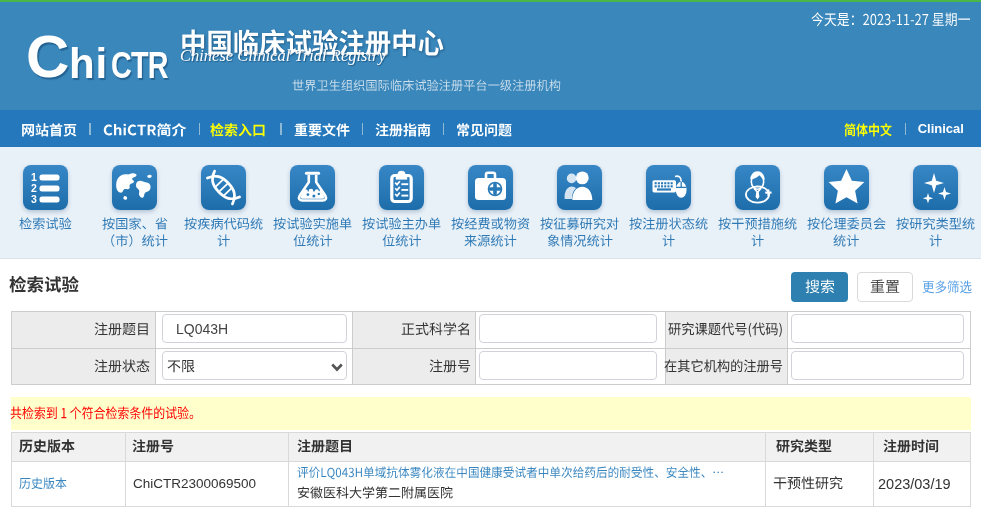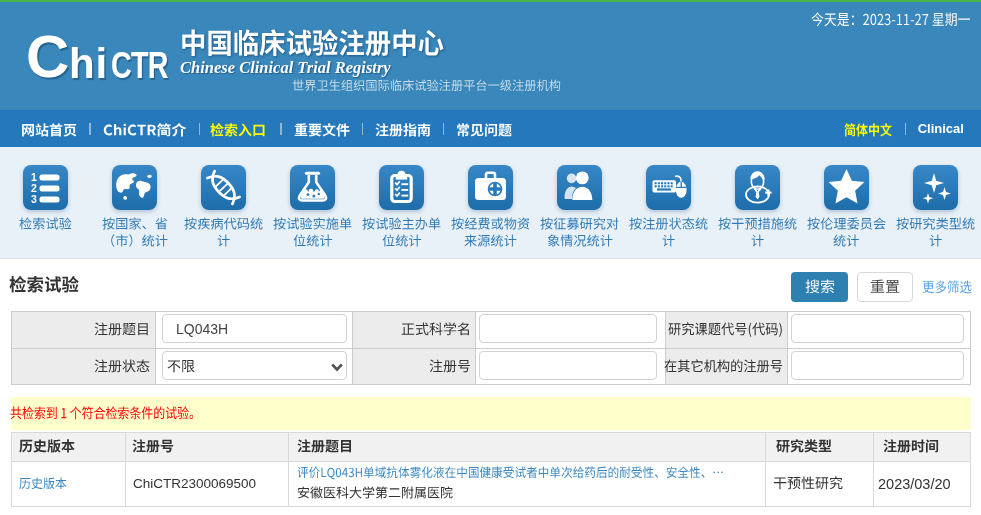--- a/index.html
+++ b/index.html
@@ -7,21 +7,21 @@
 <div style="position:absolute;left:811.0px;top:12.8px;width:159.5px;height:15.0px;">
     <svg width="159.5" height="15.0" viewBox="0 0 159.5 15.0" style="position:absolute;left:0;top:0;overflow:visible">
       <path fill="#fff" d="M5 4C5.9 4.7 7 5.8 7.5 6.5L8.2 5.7C7.7 5 6.5 4 5.7 3.3ZM2.1 6.8V7.9H9.3C8.4 9.3 7.1 11.2 5.9 12.7L6.9 13.2C8.3 11.3 10 8.8 11.1 7.1L10.3 6.7L10.2 6.8ZM6.4 -0.7C5.1 1.6 2.8 3.7 0.5 4.9C0.7 5.1 1 5.6 1.2 5.9C3.1 4.7 5.1 3 6.5 1.1C7.9 2.9 10 4.8 11.7 5.8C11.9 5.5 12.2 5 12.5 4.8C10.6 3.8 8.4 2 7.1 0.2L7.3 -0.2ZM13.8 5.2V6.3H18.5C18 8.4 16.8 10.7 13.4 12.2C13.7 12.4 14 12.9 14.1 13.2C17.4 11.6 18.8 9.4 19.4 7.2C20.4 10.1 22.1 12.2 24.7 13.2C24.9 12.8 25.2 12.4 25.4 12.2C22.8 11.3 21 9.2 20.1 6.3H25V5.2H19.7C19.8 4.6 19.8 4 19.8 3.5V1.7H24.4V0.6H14.2V1.7H18.8V3.5C18.8 4 18.8 4.6 18.7 5.2ZM28.9 2.9H35.6V4.1H28.9ZM28.9 0.9H35.6V2.1H28.9ZM27.9 0V5H36.6V0ZM28.8 7.5C28.5 9.7 27.6 11.4 26.3 12.4C26.5 12.6 26.9 13 27 13.2C27.9 12.5 28.5 11.6 29 10.4C30.1 12.4 31.7 12.9 34.3 12.9H37.9C37.9 12.6 38.1 12.1 38.2 11.8C37.6 11.8 34.9 11.8 34.4 11.8C33.8 11.8 33.3 11.8 32.9 11.8V9.7H37.1V8.7H32.9V7H38V6H26.6V7H31.9V11.6C30.8 11.2 29.9 10.5 29.4 9.2C29.6 8.7 29.7 8.2 29.8 7.7ZM41.9 4.7C42.5 4.7 42.9 4.3 42.9 3.6C42.9 2.9 42.5 2.5 41.9 2.5C41.4 2.5 41 2.9 41 3.6C41 4.3 41.4 4.7 41.9 4.7ZM41.9 12.1C42.5 12.1 42.9 11.6 42.9 10.9C42.9 10.2 42.5 9.8 41.9 9.8C41.4 9.8 41 10.2 41 10.9C41 11.6 41.4 12.1 41.9 12.1ZM52.2 12H58.1V10.8H55.5C55 10.8 54.5 10.9 54 10.9C56.2 8.5 57.7 6.2 57.7 4C57.7 2.1 56.6 0.8 54.9 0.8C53.7 0.8 52.9 1.4 52.1 2.4L52.8 3.2C53.4 2.5 54 1.9 54.8 1.9C56 1.9 56.5 2.8 56.5 4.1C56.5 6 55.2 8.2 52.2 11.2ZM62.4 12.2C64.2 12.2 65.3 10.3 65.3 6.5C65.3 2.7 64.2 0.8 62.4 0.8C60.6 0.8 59.4 2.7 59.4 6.5C59.4 10.3 60.6 12.2 62.4 12.2ZM62.4 11.1C61.3 11.1 60.6 9.7 60.6 6.5C60.6 3.3 61.3 1.9 62.4 1.9C63.4 1.9 64.2 3.3 64.2 6.5C64.2 9.7 63.4 11.1 62.4 11.1ZM66.5 12H72.5V10.8H69.9C69.4 10.8 68.8 10.9 68.3 10.9C70.5 8.5 72 6.2 72 4C72 2.1 70.9 0.8 69.3 0.8C68.1 0.8 67.2 1.4 66.5 2.4L67.2 3.2C67.7 2.5 68.3 1.9 69.1 1.9C70.3 1.9 70.9 2.8 70.9 4.1C70.9 6 69.5 8.2 66.5 11.2ZM76.5 12.2C78.2 12.2 79.6 11 79.6 9.1C79.6 7.5 78.7 6.6 77.6 6.3V6.2C78.6 5.8 79.2 4.9 79.2 3.6C79.2 1.8 78.1 0.8 76.5 0.8C75.4 0.8 74.5 1.4 73.8 2.1L74.5 3C75 2.4 75.7 1.9 76.4 1.9C77.4 1.9 78 2.6 78 3.7C78 4.8 77.4 5.8 75.4 5.8V6.8C77.6 6.8 78.4 7.7 78.4 9C78.4 10.3 77.6 11.1 76.4 11.1C75.4 11.1 74.7 10.5 74.1 9.8L73.5 10.7C74.1 11.5 75 12.2 76.5 12.2ZM80.9 8.3H84.2V7.3H80.9ZM85.9 12H91.1V10.9H89.2V1H88.3C87.8 1.3 87.2 1.6 86.3 1.8V2.7H88V10.9H85.9ZM93.1 12H98.2V10.9H96.3V1H95.4C94.9 1.3 94.3 1.6 93.5 1.8V2.7H95.2V10.9H93.1ZM99.7 8.3H103V7.3H99.7ZM104.1 12H110.1V10.8H107.5C107 10.8 106.4 10.9 105.9 10.9C108.1 8.5 109.6 6.2 109.6 4C109.6 2.1 108.6 0.8 106.9 0.8C105.7 0.8 104.8 1.4 104.1 2.4L104.8 3.2C105.3 2.5 106 1.9 106.7 1.9C107.9 1.9 108.5 2.8 108.5 4.1C108.5 6 107.1 8.2 104.1 11.2ZM113.3 12H114.5C114.7 7.7 115.1 5.1 117.3 1.8V1H111.4V2.2H116C114.1 5.2 113.4 7.8 113.3 12ZM123.9 3.1H130.6V4.4H123.9ZM123.9 0.9H130.6V2.2H123.9ZM123 0V5.3H131.6V0ZM123.8 5.4C123.3 6.7 122.4 8 121.4 8.8C121.7 9 122.1 9.3 122.2 9.5C122.7 9.1 123.2 8.5 123.6 7.8H126.7V9.3H123.1V10.2H126.7V11.8H121.6V12.8H132.9V11.8H127.7V10.2H131.5V9.3H127.7V7.8H132.1V6.9H127.7V5.7H126.7V6.9H124.2C124.4 6.5 124.6 6.1 124.7 5.7ZM136 9.9C135.6 10.9 134.9 11.9 134.2 12.5C134.4 12.7 134.8 13 135 13.2C135.7 12.4 136.4 11.3 136.9 10.2ZM137.8 10.3C138.3 11 138.9 12 139.2 12.6L140 12.1C139.7 11.5 139.1 10.5 138.6 9.9ZM144.7 1.2V3.6H142.1V1.2ZM141.2 0.2V5.6C141.2 7.8 141.1 10.6 140 12.6C140.2 12.7 140.6 13.1 140.8 13.3C141.5 11.8 141.9 9.9 142 8.1H144.7V11.7C144.7 12 144.6 12 144.5 12.1C144.3 12.1 143.6 12.1 142.9 12C143.1 12.3 143.2 12.8 143.2 13.1C144.2 13.1 144.8 13.1 145.2 12.9C145.5 12.8 145.7 12.4 145.7 11.8V0.2ZM144.7 4.6V7.1H142.1C142.1 6.6 142.1 6.1 142.1 5.6V4.6ZM138.7 -0.4V1.4H136.3V-0.4H135.5V1.4H134.4V2.4H135.5V8.5H134.2V9.5H140.5V8.5H139.6V2.4H140.5V1.4H139.6V-0.4ZM136.3 2.4H138.7V3.7H136.3ZM136.3 4.6H138.7V6.1H136.3ZM136.3 7H138.7V8.5H136.3ZM147.2 5.5V6.8H159V5.5Z"></path>
     </svg>
   </div>
 <div style="position:absolute;left:180.0px;top:30.5px;width:264.0px;height:28.0px;filter:drop-shadow(1.5px 1.5px 1px rgba(0,45,85,.5))">
     <svg width="264.0" height="28.0" viewBox="0 0 264.0 28.0" style="position:absolute;left:0;top:0;overflow:visible">
       <path fill="#fff" d="M11.5 -1.4V3.5H2.3V17.7H5.5V16.1H11.5V24.9H14.8V16.1H20.8V17.5H24.1V3.5H14.8V-1.4ZM5.5 12.8V6.8H11.5V12.8ZM20.8 12.8H14.8V6.8H20.8ZM32.7 16V18.8H46.4V16H44.6L45.9 15.2C45.5 14.5 44.7 13.5 44 12.7H45.4V9.9H40.9V7.2H46V4.3H32.9V7.2H38V9.9H33.7V12.7H38V16ZM41.8 13.6C42.4 14.3 43.1 15.3 43.6 16H40.9V12.7H43.4ZM28.4 -0.3V24.9H31.6V23.5H47.3V24.9H50.7V-0.3ZM31.6 20.4V2.8H47.3V20.4ZM54.5 1.7V21.7H57.4V1.7ZM68.2 7.1C69.7 8.4 71.8 10.3 72.8 11.4L74.9 9C73.8 7.9 71.9 6.3 70.2 5.1ZM66.5 -1.5C65.7 2.2 64.2 5.8 62.1 8.1V-1.1H59V24.6H62.1V8.5C62.9 9 64.1 9.8 64.6 10.3C65.8 8.9 66.9 7 67.8 4.9H78.1V1.7H69C69.2 0.8 69.4 -0 69.6 -0.9ZM69.4 20.4H67.1V15H69.4ZM72.3 20.4V15H74.4V20.4ZM64 11.8V24.9H67.1V23.5H74.4V24.8H77.6V11.8ZM93.3 5.7V9.2H86.1V12.3H92C90.2 15.6 87.4 18.7 84.4 20.4C85.2 21.1 86.2 22.3 86.7 23.1C89.2 21.4 91.5 18.8 93.3 15.8V24.9H96.4V15.8C98.3 18.6 100.6 21.1 102.9 22.8C103.4 21.9 104.4 20.6 105.2 20C102.3 18.3 99.4 15.4 97.5 12.3H104.1V9.2H96.4V5.7ZM91 -0.7C91.4 0.1 91.9 1 92.2 1.9H82V9C82 13 81.8 18.9 79.6 22.9C80.4 23.3 81.8 24.3 82.4 24.8C84.7 20.4 85.2 13.5 85.2 9V5.1H104.4V1.9H96.1C95.7 0.8 95 -0.6 94.3 -1.7ZM108.2 1C109.6 2.4 111.4 4.2 112.2 5.5L114.4 3.2C113.5 2 111.6 0.2 110.2 -1ZM115.7 10.4V13.5H117.8V19.5L116.1 20L116.2 19.9C115.9 19.3 115.5 18 115.4 17.1L113 18.6V7.3H106.9V10.5H110V19C110 20.2 109.2 21.1 108.6 21.5C109.1 22.2 109.9 23.6 110.1 24.4C110.5 23.9 111.3 23.3 115.3 20.6L116 23.3C118.3 22.6 121.1 21.7 123.8 20.9L123.3 18L120.7 18.7V13.5H122.7V10.4ZM123 -1.2 123.1 4H114.9V7.2H123.2C123.6 18.1 124.8 24.7 128.2 24.7C129.3 24.7 130.8 23.7 131.4 18.2C130.9 17.9 129.5 17 128.9 16.3C128.8 18.8 128.6 20.2 128.3 20.2C127.4 20.2 126.6 14.6 126.3 7.2H131.1V4H129.1L131.1 2.7C130.6 1.6 129.5 0.1 128.5 -1.1L126.4 0.3C127.2 1.4 128.2 2.9 128.7 4H126.2C126.2 2.3 126.2 0.6 126.2 -1.2ZM132.5 17.7 133.1 20.3C135 19.9 137.3 19.2 139.6 18.7L139.4 16.2C136.8 16.8 134.3 17.4 132.5 17.7ZM144.2 12.6C144.8 14.7 145.4 17.5 145.6 19.3L148.1 18.5C147.9 16.7 147.2 14 146.6 12ZM148.7 11.8C149.2 13.9 149.6 16.7 149.7 18.5L152.3 18.1C152.1 16.3 151.6 13.6 151.2 11.5ZM134.2 4.3C134.1 7.5 133.9 11.7 133.5 14.2H140.4C140.1 19.2 139.8 21.2 139.4 21.7C139.1 22 138.9 22.1 138.4 22.1C137.9 22.1 136.8 22 135.7 21.9C136.1 22.7 136.4 23.8 136.5 24.6C137.7 24.7 139 24.7 139.7 24.6C140.5 24.5 141.1 24.2 141.7 23.5C142.5 22.5 142.8 19.8 143.1 12.8C143.2 12.4 143.2 11.6 143.2 11.6H141.2C141.5 8.4 141.8 3.5 142 -0.4H133.2V2.5H139.2C139 5.7 138.8 9.1 138.5 11.6H136.5C136.6 9.4 136.8 6.7 136.9 4.5ZM149.7 3.2C150.8 4.5 152.1 5.9 153.4 7.2H146.4C147.6 6 148.7 4.6 149.7 3.2ZM149.2 -1.7C147.6 1.9 144.6 5.1 141.5 7.1C142.1 7.7 143 9.2 143.3 9.8C144.2 9.2 145.1 8.4 146 7.6V10H154.1V7.8C154.9 8.5 155.8 9.2 156.6 9.7C156.8 8.8 157.4 7.3 158 6.4C155.6 5.1 153 2.8 151.3 0.6L152 -0.7ZM143.5 20.8V23.7H157.3V20.8H154.1C155.2 18.4 156.4 15.1 157.3 12.3L154.5 11.6C153.8 14.4 152.6 18.3 151.5 20.8ZM160.8 1.4C162.4 2.3 164.7 3.6 165.7 4.5L167.6 1.8C166.4 0.9 164.1 -0.3 162.6 -1.1ZM159.3 9.2C161 10.1 163.2 11.4 164.3 12.3L166 9.5C164.9 8.6 162.6 7.4 161 6.7ZM160 22.4 162.7 24.7C164.3 22 166 18.8 167.4 15.8L165.1 13.6C163.5 16.8 161.4 20.3 160 22.4ZM172.8 -0.5C173.6 0.9 174.3 2.6 174.7 3.8H167.6V7H174V12H168.7V15.2H174V20.9H166.8V24.1H184V20.9H177.3V15.2H182.4V12H177.3V7H183.3V3.8H175.3L177.8 2.9C177.5 1.7 176.5 -0.2 175.7 -1.5ZM198.9 0.3V9.5H196.9V0.3H188.5V9.5H185.7V12.8H188.4C188.2 16.2 187.6 20 185.6 22.8C186.2 23.2 187.4 24.5 187.9 25.2C190.3 21.9 191.1 17 191.4 12.8H193.8V21.3C193.8 21.7 193.7 21.8 193.4 21.8C193 21.8 191.9 21.8 190.8 21.8C191.3 22.6 191.7 23.9 191.8 24.8C193.6 24.8 194.9 24.7 195.7 24.2C196.2 23.9 196.5 23.5 196.7 23C197.4 23.5 198.3 24.5 198.7 25.1C200.9 21.8 201.6 16.9 201.9 12.8H204.7V21.2C204.7 21.6 204.5 21.7 204.2 21.7C203.8 21.7 202.7 21.7 201.6 21.7C202.1 22.5 202.5 24 202.6 24.8C204.4 24.8 205.7 24.8 206.6 24.2C207.5 23.7 207.8 22.8 207.8 21.2V12.8H210.3V9.5H207.8V0.3ZM191.5 3.4H193.8V9.5H191.5ZM196.9 12.8H198.8C198.7 15.8 198.2 19.2 196.9 21.8V21.3ZM201.9 9.5V3.4H204.7V9.5ZM222.7 -1.4V3.5H213.5V17.7H216.7V16.1H222.7V24.9H226V16.1H232V17.5H235.3V3.5H226V-1.4ZM216.7 12.8V6.8H222.7V12.8ZM232 12.8H226V6.8H232ZM245.4 6.6V19.7C245.4 23.2 246.3 24.4 249.8 24.4C250.5 24.4 253.5 24.4 254.2 24.4C257.5 24.4 258.3 22.7 258.7 17.4C257.8 17.1 256.4 16.5 255.7 15.9C255.5 20.3 255.3 21.2 253.9 21.2C253.3 21.2 250.8 21.2 250.2 21.2C248.9 21.2 248.7 21 248.7 19.7V6.6ZM240.6 8.3C240.3 12 239.5 16.2 238.6 19.2L241.8 20.6C242.7 17.4 243.3 12.5 243.7 8.9ZM257.1 8.7C258.5 12 259.8 16.4 260.2 19.3L263.4 17.9C262.9 15 261.5 10.7 260 7.4ZM246.3 1.3C248.7 3.1 252 5.8 253.5 7.5L255.8 4.9C254.2 3.1 250.9 0.6 248.4 -1Z"></path>
     </svg>
   </div>
-<div style="position:absolute;left:180px;top:58px;width:230px;height:22px;font-family:'Liberation Serif',serif;font-style:italic;font-weight:bold;font-size:16.5px;color:#fff;white-space:nowrap;text-shadow:1px 1px 1px rgba(0,45,85,.5)">Chinese Clinical Trial Registry</div>
+<div style="position:absolute;left:180px;top:46px;width:230px;height:22px;font-family:'Liberation Serif',serif;font-style:italic;font-weight:normal;font-size:16.5px;color:#fff;white-space:nowrap;text-shadow:1px 1px 1px rgba(0,45,85,.5)">Chinese Clinical Trial Registry</div>
 <div style="position:absolute;left:292.0px;top:79.9px;width:269.0px;height:12.5px;">
     <svg width="269.0" height="12.5" viewBox="0 0 269.0 12.5" style="position:absolute;left:0;top:0;overflow:visible">
       <path fill="#c9ddeb" d="M5.6 -0.4V2.6H3.4V-0.2H2.4V2.6H0.6V3.5H2.4V10.2H11.3V9.3H3.4V3.5H5.6V7.5H9.8V3.5H11.6V2.6H9.8V-0.3H8.8V2.6H6.5V-0.4ZM8.8 3.5V6.6H6.5V3.5ZM16 6.6V7.3C16 8.3 15.8 9.5 13.7 10.3C13.9 10.5 14.2 10.8 14.3 11.1C16.7 10.1 17 8.6 17 7.4V6.6ZM15.1 2.8H17.9V4.1H15.1ZM18.8 2.8H21.6V4.1H18.8ZM15.1 0.7H17.9V2H15.1ZM18.8 0.7H21.6V2H18.8ZM19.9 6.6V11H20.9V6.6C21.6 7.2 22.5 7.6 23.4 7.9C23.5 7.7 23.8 7.3 24 7.1C22.5 6.7 21.1 5.9 20.1 4.9H22.6V-0.1H14.1V4.9H16.6C15.7 5.9 14.2 6.8 12.8 7.2C13 7.4 13.3 7.7 13.4 7.9C15 7.4 16.7 6.2 17.7 4.9H19.1C19.5 5.5 20.1 6.1 20.8 6.6ZM25.9 0.4V1.3H29.6V9.6H25.1V10.5H36.1V9.6H30.5V1.3H34.2V5.7C34.2 5.9 34.1 6 33.9 6C33.6 6 32.7 6 31.8 6C31.9 6.2 32.1 6.6 32.2 6.9C33.3 6.9 34.1 6.9 34.5 6.7C35 6.5 35.1 6.3 35.1 5.7V0.4ZM39.6 -0.3C39.1 1.5 38.3 3.2 37.3 4.3C37.6 4.5 38 4.7 38.2 4.9C38.6 4.3 39.1 3.6 39.4 2.8H42.3V5.6H38.7V6.5H42.3V9.7H37.4V10.6H48.3V9.7H43.3V6.5H47.3V5.6H43.3V2.8H47.7V1.9H43.3V-0.5H42.3V1.9H39.8C40.1 1.3 40.3 0.6 40.5 -0.1ZM49.5 9.3 49.7 10.2C50.8 9.9 52.4 9.5 53.8 9.1L53.7 8.3C52.2 8.7 50.5 9.1 49.5 9.3ZM54.8 0.1V9.9H53.6V10.7H60.6V9.9H59.6V0.1ZM55.7 9.9V7.4H58.7V9.9ZM55.7 4.2H58.7V6.6H55.7ZM55.7 3.3V1H58.7V3.3ZM49.7 4.7C49.9 4.6 50.2 4.5 51.9 4.3C51.3 5.1 50.7 5.8 50.5 6.1C50.1 6.5 49.8 6.8 49.5 6.9C49.6 7.1 49.8 7.5 49.8 7.7C50.1 7.6 50.5 7.4 53.8 6.8C53.8 6.6 53.8 6.2 53.8 6L51.1 6.5C52.1 5.4 53.1 4 54 2.6L53.2 2.1C53 2.6 52.7 3.1 52.4 3.5L50.7 3.7C51.4 2.6 52.2 1.2 52.8 -0.1L52 -0.5C51.4 1 50.4 2.6 50.2 3.1C49.9 3.5 49.6 3.8 49.4 3.8C49.5 4.1 49.7 4.5 49.7 4.7ZM61.6 9.3 61.8 10.3C63 9.9 64.5 9.6 66.1 9.2L66 8.3C64.4 8.7 62.7 9.1 61.6 9.3ZM67.4 1.3H71.1V5H67.4ZM66.5 0.4V5.9H72V0.4ZM70.2 7.4C70.8 8.5 71.5 10 71.8 10.9L72.7 10.5C72.4 9.6 71.7 8.2 71 7.1ZM67.4 7.2C67 8.4 66.4 9.7 65.6 10.4C65.8 10.6 66.2 10.8 66.4 11C67.2 10.1 67.9 8.8 68.3 7.4ZM61.9 4.8C62.1 4.7 62.3 4.6 63.9 4.4C63.4 5.2 62.9 5.9 62.6 6.1C62.2 6.6 61.9 6.9 61.7 6.9C61.8 7.2 61.9 7.6 62 7.8C62.2 7.6 62.7 7.5 66 6.8C66 6.6 66 6.3 66 6L63.3 6.5C64.3 5.4 65.2 4 66 2.7L65.3 2.2C65 2.7 64.8 3.1 64.5 3.6L62.8 3.8C63.6 2.7 64.3 1.3 64.9 -0.1L64 -0.5C63.5 1 62.6 2.7 62.3 3.1C62 3.5 61.8 3.8 61.6 3.9C61.7 4.1 61.8 4.6 61.9 4.8ZM80.6 6C81.1 6.4 81.6 7 81.8 7.4L82.4 7C82.2 6.7 81.7 6.1 81.2 5.7ZM76.2 7.5V8.3H82.9V7.5H79.8V5.4H82.3V4.6H79.8V2.8H82.6V2H76.3V2.8H79V4.6H76.7V5.4H79V7.5ZM74.4 0.1V11H75.3V10.4H83.6V11H84.5V0.1ZM75.3 9.5V0.9H83.6V9.5ZM91.2 0.4V1.3H96.6V0.4ZM95.1 5.9C95.7 7.2 96.2 8.8 96.4 9.8L97.3 9.5C97 8.5 96.4 6.9 95.9 5.7ZM91.6 5.7C91.2 7 90.7 8.4 90 9.3C90.2 9.4 90.6 9.7 90.7 9.8C91.4 8.8 92 7.4 92.4 5.9ZM86.6 0V11H87.5V0.9H89.3C89 1.7 88.7 2.8 88.3 3.7C89.2 4.7 89.4 5.6 89.4 6.3C89.4 6.6 89.4 7 89.2 7.1C89.1 7.2 88.9 7.2 88.8 7.2C88.6 7.3 88.3 7.2 88 7.2C88.2 7.5 88.3 7.8 88.3 8.1C88.6 8.1 88.9 8.1 89.1 8C89.4 8 89.6 7.9 89.8 7.8C90.2 7.5 90.3 7 90.3 6.3C90.3 5.6 90.1 4.6 89.2 3.6C89.6 2.6 90.1 1.4 90.4 0.4L89.8 0L89.7 0ZM90.7 3.4V4.3H93.3V9.8C93.3 10 93.3 10 93.1 10C92.9 10 92.4 10 91.7 10C91.9 10.3 92 10.7 92 11C92.9 11 93.4 10.9 93.8 10.8C94.2 10.6 94.2 10.3 94.2 9.8V4.3H97.2V3.4ZM98.9 1V9.3H99.7V1ZM100.9 -0.4V10.9H101.8V-0.4ZM104.9 2.9C105.7 3.5 106.6 4.3 107 4.8L107.6 4.1C107.2 3.7 106.3 2.9 105.5 2.3ZM104.2 -0.6C103.8 1.2 103.1 2.8 102.1 3.9C102.3 4 102.7 4.2 102.9 4.4C103.4 3.7 103.9 2.8 104.4 1.9H109.5V0.9H104.7C104.9 0.5 105 0.1 105.2 -0.4ZM105.7 9.4H103.9V6.2H105.7ZM106.5 9.4V6.2H108.2V9.4ZM103 5.3V11H103.9V10.3H108.2V10.9H109.1V5.3ZM116.7 2.4V4.3H113V5.2H116.2C115.4 6.9 113.9 8.5 112.4 9.3C112.6 9.5 112.9 9.8 113.1 10.1C114.4 9.2 115.8 7.8 116.7 6.1V11H117.6V6.1C118.6 7.7 119.9 9.1 121.2 10C121.4 9.7 121.7 9.4 121.9 9.2C120.5 8.4 118.9 6.8 118 5.2H121.6V4.3H117.6V2.4ZM115.8 -0.3C116 0.1 116.3 0.7 116.5 1.1H111.5V4.3C111.5 6.1 111.4 8.7 110.4 10.4C110.7 10.5 111.1 10.8 111.2 11C112.2 9.1 112.4 6.3 112.4 4.3V2H121.7V1.1H117.5C117.4 0.7 117 -0.1 116.7 -0.6ZM123.7 0.3C124.4 0.9 125.1 1.7 125.5 2.2L126.1 1.5C125.8 1 125 0.3 124.4 -0.3ZM131.8 0C132.3 0.6 132.8 1.4 133.1 1.9L133.8 1.4C133.5 0.9 132.9 0.2 132.4 -0.4ZM122.9 3.4V4.3H124.6V8.8C124.6 9.4 124.2 9.7 124 9.9C124.2 10.1 124.4 10.4 124.5 10.7C124.6 10.4 125 10.2 127.1 8.8C127 8.6 126.9 8.2 126.8 8L125.5 8.9V3.4ZM130.5 -0.4 130.6 2.1H126.5V3H130.6C130.8 7.7 131.4 10.9 132.9 11C133.4 11 133.9 10.4 134.1 8.3C133.9 8.2 133.5 8 133.4 7.8C133.3 9 133.1 9.7 132.9 9.7C132.2 9.7 131.7 6.9 131.5 3H134V2.1H131.5C131.4 1.3 131.4 0.4 131.4 -0.4ZM126.7 9.2 126.9 10.1C128 9.8 129.3 9.4 130.6 9L130.5 8.2L129 8.6V5.7H130.2V4.8H126.9V5.7H128.2V8.8ZM134.9 8.2 135.1 8.9C136 8.7 137.1 8.4 138.2 8L138.1 7.3C136.9 7.6 135.7 8 134.9 8.2ZM141 3.4V4.2H144.7V3.4ZM140.2 5.5C140.6 6.4 140.9 7.7 141 8.5L141.8 8.3C141.6 7.5 141.3 6.2 140.9 5.3ZM142.4 5.2C142.6 6.1 142.8 7.3 142.9 8.2L143.6 8C143.5 7.2 143.3 6 143.1 5ZM135.8 1.8C135.7 3.1 135.6 5 135.4 6.1H138.7C138.5 8.7 138.4 9.7 138.1 10C138 10.1 137.9 10.1 137.7 10.1C137.4 10.1 136.9 10.1 136.3 10.1C136.4 10.3 136.5 10.6 136.5 10.8C137.1 10.9 137.7 10.9 138 10.9C138.4 10.8 138.6 10.8 138.8 10.5C139.2 10.1 139.3 8.9 139.5 5.7C139.5 5.6 139.6 5.3 139.6 5.3L138.7 5.3H138.6C138.7 4 138.9 1.8 139 0.1H135.3V0.9H138.2C138.1 2.4 137.9 4.1 137.8 5.3H136.3C136.4 4.3 136.5 2.9 136.6 1.8ZM142.7 -0.6C141.9 1.2 140.6 2.7 139.1 3.6C139.3 3.8 139.5 4.2 139.6 4.4C140.8 3.6 141.9 2.4 142.7 1C143.6 2.2 144.8 3.5 145.9 4.4C146 4.1 146.3 3.7 146.4 3.5C145.3 2.8 144 1.4 143.2 0.2L143.5 -0.3ZM139.8 9.6V10.4H146.1V9.6H144.2C144.8 8.4 145.5 6.8 146 5.4L145.1 5.2C144.7 6.5 144 8.4 143.4 9.6ZM147.9 0.3C148.7 0.7 149.7 1.3 150.2 1.7L150.7 0.9C150.2 0.6 149.2 0 148.4 -0.4ZM147.2 3.8C148 4.2 149 4.8 149.5 5.1L150 4.4C149.5 4 148.5 3.4 147.7 3.1ZM147.6 10.2 148.4 10.9C149.1 9.7 149.9 8.1 150.6 6.8L149.9 6.2C149.2 7.6 148.3 9.3 147.6 10.2ZM153.4 -0.2C153.8 0.4 154.3 1.3 154.4 1.8L155.3 1.5C155.2 0.9 154.7 0.1 154.3 -0.6ZM150.8 1.9V2.8H154V5.6H151.3V6.5H154V9.7H150.4V10.6H158.5V9.7H155V6.5H157.8V5.6H155V2.8H158.2V1.9ZM165.6 0.3V4.2V4.5H164.3V0.3H160.8V4.2V4.5H159.5V5.4H160.8C160.7 7 160.5 9 159.4 10.4C159.6 10.5 160 10.9 160.1 11.1C161.2 9.5 161.6 7.2 161.7 5.4H163.4V9.8C163.4 10 163.4 10.1 163.2 10.1C163 10.1 162.5 10.1 161.9 10.1C162 10.3 162.1 10.7 162.2 10.9C163 10.9 163.6 10.9 163.9 10.7C164.2 10.6 164.3 10.3 164.3 9.8V5.4H165.6C165.5 7 165.3 8.9 164.4 10.4C164.6 10.5 164.9 10.8 165.1 11C166.1 9.5 166.4 7.2 166.5 5.4H168.5V9.8C168.5 10 168.4 10.1 168.2 10.1C168 10.1 167.4 10.1 166.8 10.1C166.9 10.3 167.1 10.8 167.1 11C168 11 168.6 11 168.9 10.8C169.2 10.7 169.4 10.4 169.4 9.9V5.4H170.7V4.5H169.4V0.3ZM161.7 1.2H163.4V4.5H161.7V4.2ZM166.5 4.5V4.2V1.2H168.5V4.5ZM173.3 2.1C173.8 3 174.3 4.3 174.4 5L175.3 4.7C175.1 4 174.6 2.8 174.1 1.9ZM180.4 1.8C180.1 2.7 179.5 4 179.1 4.8L179.9 5C180.4 4.3 180.9 3.1 181.4 2.1ZM171.8 5.6V6.6H176.8V11H177.7V6.6H182.8V5.6H177.7V1.3H182.1V0.3H172.5V1.3H176.8V5.6ZM185.6 5.7V11H186.5V10.3H192.5V11H193.4V5.7ZM186.5 9.4V6.6H192.5V9.4ZM184.9 4.7C185.4 4.5 186.1 4.5 193.2 4.1C193.5 4.5 193.8 4.8 193.9 5.1L194.7 4.6C194.1 3.5 192.7 2 191.5 0.9L190.7 1.4C191.3 1.9 192 2.6 192.5 3.2L186.2 3.5C187.3 2.5 188.4 1.2 189.4 -0.1L188.5 -0.6C187.5 1 186.1 2.6 185.6 3C185.2 3.4 184.9 3.7 184.6 3.8C184.8 4 184.9 4.5 184.9 4.7ZM196.2 4.6V5.6H207.4V4.6ZM208.4 9.3 208.6 10.2C209.8 9.8 211.3 9.2 212.7 8.6L212.5 7.8C211 8.3 209.4 8.9 208.4 9.3ZM212.8 0.3V1.2H214.1C214 5.2 213.5 8.4 211.9 10.4C212.1 10.6 212.5 10.9 212.7 11C213.7 9.6 214.3 7.8 214.6 5.6C215.1 6.6 215.6 7.5 216.2 8.4C215.4 9.2 214.6 9.8 213.6 10.3C213.8 10.4 214.1 10.8 214.3 11C215.2 10.6 216 9.9 216.7 9.1C217.4 9.9 218.2 10.5 219.1 11C219.2 10.7 219.5 10.4 219.7 10.2C218.8 9.8 218 9.2 217.3 8.4C218.2 7.2 218.8 5.7 219.2 3.9L218.6 3.7L218.4 3.7H217.2C217.5 2.7 217.9 1.4 218.1 0.3ZM215 1.2H217C216.7 2.4 216.3 3.7 216 4.5H218.1C217.8 5.8 217.3 6.8 216.7 7.7C215.9 6.5 215.3 5.2 214.9 3.8C214.9 2.9 215 2.1 215 1.2ZM208.5 4.7C208.7 4.6 209 4.5 210.6 4.3C210 5.2 209.5 5.8 209.3 6.1C208.9 6.6 208.6 6.9 208.3 6.9C208.4 7.2 208.6 7.6 208.6 7.8C208.9 7.6 209.3 7.4 212.6 6.4C212.5 6.2 212.5 5.9 212.5 5.6L210.1 6.3C211 5.2 211.9 3.9 212.7 2.6L211.9 2.1C211.7 2.6 211.4 3 211.1 3.5L209.5 3.7C210.2 2.6 211 1.2 211.5 -0.1L210.7 -0.5C210.2 1 209.2 2.6 209 3.1C208.7 3.5 208.5 3.8 208.2 3.8C208.4 4.1 208.5 4.5 208.5 4.7ZM221.2 0.3C222 0.7 223 1.3 223.6 1.7L224.1 0.9C223.6 0.6 222.5 0 221.8 -0.4ZM220.6 3.8C221.4 4.2 222.4 4.8 222.9 5.1L223.4 4.4C222.9 4 221.9 3.4 221.1 3.1ZM221 10.2 221.7 10.9C222.5 9.7 223.3 8.1 224 6.8L223.3 6.2C222.6 7.6 221.6 9.3 221 10.2ZM226.8 -0.2C227.2 0.4 227.6 1.3 227.8 1.8L228.7 1.5C228.5 0.9 228.1 0.1 227.6 -0.6ZM224.2 1.9V2.8H227.4V5.6H224.6V6.5H227.4V9.7H223.8V10.6H231.9V9.7H228.3V6.5H231.1V5.6H228.3V2.8H231.6V1.9ZM239 0.3V4.2V4.5H237.7V0.3H234.2V4.2V4.5H232.8V5.4H234.2C234.1 7 233.8 9 232.8 10.4C233 10.5 233.3 10.9 233.5 11.1C234.6 9.5 235 7.2 235.1 5.4H236.8V9.8C236.8 10 236.7 10.1 236.6 10.1C236.4 10.1 235.8 10.1 235.2 10.1C235.3 10.3 235.5 10.7 235.5 10.9C236.4 10.9 236.9 10.9 237.2 10.7C237.6 10.6 237.7 10.3 237.7 9.8V5.4H238.9C238.9 7 238.6 8.9 237.7 10.4C237.9 10.5 238.3 10.8 238.4 11C239.4 9.5 239.8 7.2 239.8 5.4H241.8V9.8C241.8 10 241.8 10.1 241.6 10.1C241.4 10.1 240.8 10.1 240.2 10.1C240.3 10.3 240.4 10.8 240.5 11C241.4 11 241.9 11 242.3 10.8C242.6 10.7 242.7 10.4 242.7 9.9V5.4H244V4.5H242.7V0.3ZM235.1 1.2H236.8V4.5H235.1V4.2ZM239.9 4.5V4.2V1.2H241.8V4.5ZM250.6 0.2V4.2C250.6 6.2 250.5 8.7 248.8 10.4C249 10.5 249.4 10.8 249.5 11C251.3 9.2 251.5 6.3 251.5 4.2V1.1H253.8V9.2C253.8 10.2 253.9 10.4 254.1 10.6C254.3 10.8 254.6 10.9 254.8 10.9C255 10.9 255.2 10.9 255.4 10.9C255.7 10.9 255.9 10.8 256.1 10.7C256.3 10.6 256.4 10.4 256.4 10C256.5 9.7 256.5 8.8 256.5 8.1C256.3 8 256 7.8 255.8 7.7C255.8 8.5 255.8 9.2 255.8 9.4C255.7 9.7 255.7 9.8 255.6 9.9C255.6 10 255.5 10 255.4 10C255.3 10 255.1 10 255 10C254.9 10 254.9 10 254.8 9.9C254.8 9.9 254.7 9.6 254.7 9.2V0.2ZM247.2 -0.5V2.2H245.2V3.1H247.1C246.6 4.8 245.8 6.8 244.9 7.8C245 8 245.3 8.4 245.4 8.7C246 7.8 246.7 6.4 247.2 4.9V11H248.1V5.2C248.6 5.9 249.2 6.7 249.4 7.1L250 6.3C249.7 6 248.5 4.6 248.1 4.2V3.1H249.9V2.2H248.1V-0.5ZM263.1 -0.5C262.7 1.2 262 2.8 261.1 3.9C261.4 4 261.7 4.3 261.9 4.5C262.3 3.9 262.7 3.2 263.1 2.4H267.3C267.2 7.5 267 9.5 266.6 9.9C266.5 10.1 266.4 10.1 266.1 10.1C265.9 10.1 265.3 10.1 264.6 10C264.8 10.3 264.9 10.7 264.9 11C265.5 11 266.1 11 266.5 11C266.9 10.9 267.2 10.8 267.4 10.5C267.9 9.8 268 7.9 268.2 2C268.2 1.9 268.2 1.5 268.2 1.5H263.4C263.6 1 263.8 0.3 264 -0.3ZM264.5 5.3C264.7 5.8 264.9 6.3 265.1 6.8L262.9 7.2C263.5 6.1 264 4.8 264.4 3.5L263.5 3.3C263.2 4.7 262.5 6.3 262.3 6.7C262.1 7.1 261.9 7.4 261.7 7.4C261.8 7.7 262 8.1 262 8.3C262.3 8.1 262.6 8 265.4 7.5C265.5 7.8 265.6 8.1 265.6 8.4L266.4 8.1C266.2 7.3 265.6 6 265.2 5ZM259.2 -0.5V1.9H257.4V2.8H259.1C258.7 4.5 258 6.5 257.2 7.5C257.3 7.8 257.6 8.2 257.7 8.4C258.2 7.6 258.8 6.2 259.2 4.8V11H260.1V4.5C260.4 5.2 260.8 5.9 261 6.3L261.6 5.6C261.4 5.3 260.4 3.8 260.1 3.4V2.8H261.5V1.9H260.1V-0.5Z"></path>
     </svg>
   </div>
 <div style="position:absolute;left:26px;top:0;height:80px;color:#fff;font-weight:bold;white-space:nowrap;text-shadow:1.5px 1.5px 1px rgba(0,45,85,.4)">
     <span style="position:absolute;left:0px;top:27.2px;font-size:60px;line-height:60px">C</span>
     <span style="position:absolute;left:43px;top:42.5px;font-size:42px;line-height:42px">h</span>
     <span style="position:absolute;left:69.5px;top:42.5px;font-size:42px;line-height:42px">i</span>
     <span style="position:absolute;left:85px;top:47.5px;font-size:36px;line-height:36px;letter-spacing:-1px;display:inline-block;transform:scaleX(.80);transform-origin:0 0">CTR</span>
@@ -424,12 +424,12 @@
 <div style="position:absolute;left:297.0px;top:486.7px;width:156.0px;height:13.0px;">
     <svg width="156.0" height="13.0" viewBox="0 0 156.0 13.0" style="position:absolute;left:0;top:0;overflow:visible">
       <path fill="#333" d="M5.4 -0.3C5.6 0.1 5.8 0.6 6 1H1.2V3.6H2.2V1.9H10.8V3.6H11.8V1H7.1C6.9 0.5 6.6 -0.1 6.4 -0.5ZM8.5 5.5C8.1 6.5 7.6 7.4 6.8 8.1C5.9 7.7 4.9 7.4 4 7.1C4.4 6.6 4.7 6.1 5.1 5.5ZM3.9 5.5C3.4 6.2 2.9 6.9 2.5 7.5C3.6 7.9 4.8 8.3 5.9 8.8C4.7 9.6 3 10.2 1.1 10.5C1.3 10.7 1.6 11.2 1.7 11.4C3.8 10.9 5.6 10.3 7 9.2C8.6 9.9 10.1 10.7 11.1 11.3L11.9 10.5C10.9 9.9 9.4 9.2 7.8 8.5C8.6 7.7 9.2 6.7 9.6 5.5H12.2V4.6H5.6C5.9 3.9 6.3 3.3 6.5 2.7L5.5 2.4C5.2 3.1 4.8 3.8 4.4 4.6H0.9V5.5ZM19.9 9.1C20.2 9.5 20.6 10.2 20.8 10.6L21.4 10.2C21.3 9.8 20.9 9.2 20.5 8.8ZM17.3 8.9C17 9.4 16.6 10 16.2 10.3L16.8 10.8C17.3 10.4 17.7 9.6 18 9.1ZM15.5 -0.5C15 0.3 14.2 1.4 13.4 2.1C13.6 2.2 13.8 2.6 13.9 2.8C14.8 2 15.7 0.8 16.4 -0.2ZM16.8 0.4V3.1H21.1V0.4H20.3V2.3H19.3V-0.5H18.5V2.3H17.5V0.4ZM16.6 8.7C16.8 8.7 17.1 8.6 18.6 8.5V10.6C18.6 10.7 18.6 10.7 18.5 10.7C18.3 10.7 18 10.7 17.6 10.7C17.7 10.9 17.8 11.2 17.8 11.4C18.4 11.4 18.8 11.3 19.1 11.2C19.3 11.1 19.4 10.9 19.4 10.6V8.4L20.9 8.3C21 8.5 21.1 8.7 21.2 8.9L21.8 8.6C21.6 8 21.2 7.2 20.7 6.6L20.1 6.9L20.5 7.6L18.1 7.8C19 7.2 19.8 6.5 20.6 5.8L20 5.4C19.8 5.6 19.5 5.8 19.3 6L17.9 6.1C18.3 5.7 18.7 5.3 19.1 4.9L18.5 4.6H20.9V3.8H16.6V4.6H18.3C17.9 5.2 17.3 5.7 17.1 5.9C16.9 6 16.7 6.1 16.5 6.1C16.6 6.3 16.7 6.7 16.8 6.9C16.9 6.8 17.2 6.8 18.5 6.7C18 7.1 17.5 7.4 17.3 7.5C16.9 7.8 16.6 8 16.4 8C16.5 8.2 16.6 8.6 16.6 8.7ZM22.7 2.8H24.1C23.9 4.4 23.7 5.8 23.4 7C23 5.8 22.8 4.5 22.6 3.1ZM22.5 -0.5C22.2 1.5 21.8 3.5 20.9 4.9C21.1 5 21.4 5.4 21.5 5.6C21.7 5.3 21.9 5 22.1 4.6C22.3 5.9 22.6 7.1 22.9 8.2C22.4 9.2 21.7 10.1 20.8 10.8C21 11 21.2 11.3 21.3 11.5C22.2 10.8 22.8 10.1 23.3 9.2C23.8 10.1 24.4 10.9 25.1 11.5C25.2 11.2 25.5 10.9 25.7 10.7C24.9 10.2 24.3 9.3 23.8 8.2C24.4 6.7 24.7 4.9 24.9 2.8H25.5V2H22.9C23.1 1.2 23.3 0.4 23.4 -0.4ZM15.7 2.1C15.1 3.4 14.2 4.8 13.3 5.7C13.4 6 13.7 6.4 13.8 6.6C14.1 6.3 14.5 5.9 14.8 5.4V11.4H15.7V4.1C16 3.6 16.3 3 16.6 2.4ZM38.1 0.2H27.2V10.9H38.4V10H28.2V1.1H38.1ZM30.9 1.4C30.5 2.5 29.8 3.5 28.9 4.1C29.2 4.3 29.6 4.5 29.7 4.6C30.1 4.3 30.5 3.9 30.8 3.5H32.8V5.1V5.4H28.9V6.2H32.7C32.4 7.3 31.6 8.3 29 9.1C29.2 9.3 29.5 9.6 29.6 9.8C31.8 9.1 32.9 8.1 33.4 7.1C34.6 8 35.9 9.1 36.6 9.9L37.2 9.2C36.5 8.4 34.9 7.2 33.7 6.3L33.7 6.2H37.8V5.4H33.8V5.1V3.5H37.2V2.7H31.4C31.5 2.3 31.7 2 31.9 1.6ZM45.5 0.9C46.3 1.5 47.2 2.3 47.6 2.8L48.3 2.2C47.9 1.6 46.9 0.9 46.2 0.4ZM45 4.3C45.9 4.9 46.9 5.7 47.3 6.3L48 5.6C47.5 5.1 46.5 4.3 45.6 3.8ZM43.8 -0.3C42.9 0.1 41.1 0.5 39.7 0.7C39.8 0.9 39.9 1.2 40 1.5C40.5 1.4 41.1 1.3 41.8 1.2V3.1H39.6V4.1H41.6C41.1 5.6 40.2 7.2 39.4 8.2C39.5 8.4 39.8 8.8 39.9 9.1C40.5 8.3 41.2 7 41.8 5.7V11.4H42.7V5.4C43.2 6 43.7 6.9 43.9 7.3L44.5 6.6C44.3 6.2 43.1 4.7 42.7 4.3V4.1H44.6V3.1H42.7V1C43.4 0.8 43.9 0.6 44.4 0.4ZM44.5 7.9 44.6 8.9 48.9 8.2V11.4H49.9V8L51.5 7.7L51.4 6.8L49.9 7.1V-0.5H48.9V7.2ZM58 -0.5C58 0.5 58 1.8 57.8 3.2H52.8V4.2H57.6C57.1 6.7 55.8 9.2 52.6 10.6C52.8 10.8 53.1 11.2 53.3 11.4C56.5 10 57.9 7.5 58.5 5C59.5 7.9 61.2 10.2 63.7 11.4C63.9 11.1 64.2 10.7 64.5 10.5C61.9 9.5 60.2 7.1 59.3 4.2H64.2V3.2H58.8C59 1.8 59 0.5 59 -0.5ZM71 5.9V6.8H65.8V7.7H71V10.2C71 10.4 70.9 10.5 70.7 10.5C70.4 10.5 69.5 10.5 68.5 10.5C68.7 10.7 68.8 11.1 68.9 11.4C70.1 11.4 70.8 11.4 71.3 11.2C71.8 11.1 72 10.8 72 10.2V7.7H77.3V6.8H72V6.3C73.2 5.8 74.3 5.1 75.2 4.3L74.6 3.8L74.3 3.9H68V4.7H73.3C72.6 5.2 71.7 5.6 71 5.9ZM70.5 -0.3C70.9 0.3 71.3 1.1 71.5 1.6H68.6L69.1 1.4C68.9 0.9 68.4 0.2 67.9 -0.4L67.1 -0C67.5 0.5 68 1.1 68.2 1.6H66V4.2H67V2.5H76.1V4.2H77.1V1.6H74.9C75.3 1.1 75.8 0.5 76.2 -0.1L75.2 -0.4C74.9 0.2 74.4 1 73.9 1.6H71.8L72.4 1.4C72.3 0.8 71.8 -0 71.4 -0.6ZM80.2 5.2C80.1 6.1 79.9 7.3 79.7 8.1H83.2C82.1 9.2 80.4 10.2 78.9 10.7C79.1 10.9 79.4 11.2 79.5 11.5C81.1 10.8 82.8 9.7 83.9 8.4V11.4H84.9V8.1H88.7C88.5 9.2 88.4 9.8 88.2 9.9C88.1 10 88 10 87.8 10C87.5 10 86.9 10 86.3 10C86.4 10.2 86.5 10.6 86.5 10.9C87.2 10.9 87.9 10.9 88.2 10.9C88.6 10.9 88.8 10.8 89 10.6C89.3 10.2 89.5 9.4 89.7 7.6C89.7 7.5 89.7 7.2 89.7 7.2H84.9V6H89.3V3.1H79.7V4H83.9V5.2ZM81 6H83.9V7.2H80.8ZM84.9 4H88.3V5.2H84.9ZM80.8 -0.6C80.3 0.7 79.5 1.8 78.6 2.6C78.8 2.7 79.2 3 79.4 3.1C79.9 2.6 80.4 2 80.8 1.4H81.5C81.8 1.9 82.1 2.5 82.2 2.9L83 2.6C82.9 2.3 82.7 1.8 82.5 1.4H84.6V0.6H81.2C81.4 0.3 81.5 -0 81.7 -0.4ZM85.8 -0.6C85.4 0.6 84.8 1.8 84 2.5C84.3 2.6 84.7 2.9 84.9 3C85.3 2.6 85.7 2 86 1.4H86.9C87.3 1.9 87.7 2.5 87.9 2.9L88.8 2.6C88.6 2.2 88.3 1.8 88 1.4H90.3V0.6H86.4C86.5 0.3 86.6 -0 86.7 -0.4ZM92.8 1.3V2.4H102.2V1.3ZM91.7 9V10.1H103.3V9ZM111.5 5C111.9 6 112.5 7.2 112.8 8L113.6 7.6C113.3 6.8 112.7 5.6 112.2 4.7ZM114.4 -0.4V2.5H111.2V3.4H114.4V10.2C114.4 10.4 114.3 10.5 114.2 10.5C114 10.5 113.3 10.5 112.6 10.5C112.8 10.7 112.9 11.2 113 11.4C113.9 11.4 114.5 11.4 114.9 11.2C115.2 11.1 115.4 10.8 115.4 10.2V3.4H116.5V2.5H115.4V-0.4ZM110.7 -0.5C110.2 1.4 109.2 3.3 108.1 4.5C108.3 4.7 108.6 5.1 108.7 5.3C109.1 4.9 109.4 4.5 109.7 4V11.4H110.6V2.4C111 1.5 111.3 0.6 111.6 -0.3ZM105.1 0V11.4H106V0.9H107.5C107.3 1.8 106.9 3 106.6 4C107.5 5.1 107.7 6 107.7 6.7C107.7 7.1 107.6 7.5 107.4 7.7C107.3 7.7 107.2 7.8 107 7.8C106.8 7.8 106.6 7.8 106.3 7.8C106.5 8 106.6 8.4 106.6 8.6C106.8 8.6 107.1 8.6 107.4 8.6C107.6 8.6 107.9 8.5 108 8.4C108.4 8.1 108.5 7.5 108.5 6.8C108.5 6 108.3 5 107.5 3.9C107.9 2.8 108.3 1.5 108.7 0.4L108 -0L107.9 0ZM119.8 0.8H127.5V2H119.8ZM118.8 0.1V3.8C118.8 5.9 118.7 8.8 117.4 10.9C117.7 11 118.1 11.2 118.3 11.4C119.6 9.2 119.8 6.1 119.8 3.8V2.8H128.5V0.1ZM121.7 5.4H124V6.4H121.7ZM124.9 5.4H127.2V6.4H124.9ZM125.7 8.8 126.1 9.4 124.9 9.5V8.5H127.8V10.6C127.8 10.7 127.8 10.7 127.6 10.7C127.5 10.8 127 10.8 126.4 10.7C126.5 10.9 126.6 11.2 126.7 11.4C127.5 11.4 128 11.4 128.3 11.3C128.6 11.2 128.7 11 128.7 10.6V7.7H124.9V7H128.2V4.8H124.9V4.1C126 4 127.1 3.8 128 3.7L127.4 3.1C125.8 3.4 122.9 3.5 120.5 3.6C120.6 3.8 120.7 4 120.7 4.2C121.8 4.2 122.9 4.2 124 4.1V4.8H120.8V7H124V7.7H120.3V11.5H121.2V8.5H124V9.5L121.7 9.6L121.7 10.3C123 10.2 124.7 10.2 126.5 10.1L126.8 10.7L127.4 10.5C127.2 10 126.7 9.2 126.3 8.7ZM142.1 0.2H131.2V10.9H142.4V10H132.2V1.1H142.1ZM134.9 1.4C134.5 2.5 133.8 3.5 132.9 4.1C133.2 4.3 133.6 4.5 133.7 4.6C134.1 4.3 134.5 3.9 134.8 3.5H136.8V5.1V5.4H132.9V6.2H136.7C136.4 7.3 135.6 8.3 133 9.1C133.2 9.3 133.5 9.6 133.6 9.8C135.8 9.1 136.9 8.1 137.4 7.1C138.6 8 139.9 9.1 140.6 9.9L141.2 9.2C140.5 8.4 138.9 7.2 137.7 6.3L137.7 6.2H141.8V5.4H137.8V5.1V3.5H141.2V2.7H135.4C135.5 2.3 135.7 2 135.8 1.6ZM149 3.4V4.3H154.3V3.4ZM148 5.8V6.6H149.9C149.7 8.7 149.2 9.9 146.9 10.6C147.1 10.8 147.4 11.2 147.5 11.4C150 10.6 150.6 9 150.8 6.6H152.2V10.1C152.2 11 152.4 11.3 153.3 11.3C153.5 11.3 154.3 11.3 154.5 11.3C155.3 11.3 155.5 10.8 155.6 9.2C155.3 9.1 154.9 8.9 154.7 8.8C154.7 10.2 154.6 10.4 154.4 10.4C154.2 10.4 153.6 10.4 153.4 10.4C153.2 10.4 153.1 10.4 153.1 10V6.6H155.4V5.8ZM150.6 -0.3C150.9 0.1 151.2 0.7 151.3 1.1H148V3.4H148.9V2H154.4V3.4H155.3V1.1H152.1L152.3 1C152.2 0.6 151.8 -0.1 151.5 -0.6ZM144 0V11.4H144.9V0.9H146.6C146.4 1.8 146 2.9 145.6 3.8C146.5 4.9 146.8 5.8 146.8 6.5C146.8 6.9 146.7 7.3 146.5 7.4C146.4 7.5 146.2 7.5 146.1 7.5C145.9 7.5 145.6 7.5 145.3 7.5C145.5 7.7 145.6 8.1 145.6 8.4C145.9 8.4 146.2 8.4 146.4 8.3C146.7 8.3 146.9 8.2 147.1 8.1C147.5 7.8 147.6 7.3 147.6 6.6C147.6 5.8 147.4 4.8 146.5 3.7C146.9 2.7 147.4 1.4 147.8 0.4L147.1 -0L147 0Z"></path>
     </svg>
   </div>
 <div style="position:absolute;left:773.0px;top:477.3px;width:70.0px;height:14.0px;">
     <svg width="70.0" height="14.0" viewBox="0 0 70.0 14.0" style="position:absolute;left:0;top:0;overflow:visible">
       <path fill="#333" d="M0.8 5.1V6.2H6.4V12.3H7.5V6.2H13.3V5.1H7.5V1.5H12.6V0.4H1.5V1.5H6.4V5.1ZM23.4 4.3V7.1C23.4 8.5 23.1 10.4 19.7 11.5C20 11.7 20.3 12 20.4 12.3C23.9 10.9 24.4 8.8 24.4 7.1V4.3ZM24.1 10C25 10.7 26.2 11.7 26.7 12.3L27.4 11.6C26.9 11 25.7 10 24.9 9.3ZM15.2 2.7C16.1 3.3 17.2 4 17.9 4.6H14.5V5.6H16.8V11.1C16.8 11.2 16.8 11.3 16.6 11.3C16.4 11.3 15.7 11.3 15 11.3C15.2 11.6 15.3 12 15.3 12.3C16.3 12.3 16.9 12.3 17.3 12.1C17.7 11.9 17.9 11.6 17.9 11.1V5.6H19.3C19.1 6.3 18.8 7.1 18.6 7.6L19.4 7.8C19.7 7.1 20.2 5.8 20.5 4.8L19.9 4.6L19.7 4.6H18.8L19.1 4.3C18.7 4 18.3 3.7 17.8 3.3C18.6 2.6 19.5 1.5 20.1 0.5L19.5 0.1L19.3 0.1H14.8V1.1H18.6C18.2 1.7 17.6 2.4 17.1 2.8L15.8 2ZM21 2.4V9.1H22V3.4H25.8V9H26.9V2.4H24.1L24.6 1H27.4V0.1H20.5V1H23.5C23.4 1.5 23.3 2 23.1 2.4ZM30.4 -0.6V12.3H31.5V-0.6ZM29.1 2.1C29 3.2 28.8 4.8 28.4 5.7L29.2 6C29.6 5 29.8 3.4 29.9 2.2ZM31.6 2C32 2.8 32.4 3.8 32.5 4.4L33.3 4C33.2 3.4 32.7 2.5 32.3 1.7ZM32.7 10.8V11.8H41.3V10.8H37.8V7.3H40.6V6.3H37.8V3.4H41V2.4H37.8V-0.5H36.7V2.4H35C35.1 1.7 35.3 1 35.4 0.3L34.4 0.1C34.1 2 33.5 3.9 32.7 5.1C33 5.2 33.5 5.5 33.7 5.6C34 5 34.4 4.3 34.6 3.4H36.7V6.3H33.7V7.3H36.7V10.8ZM52.9 1.2V5.2H50.6V1.2ZM48 5.2V6.2H49.6C49.5 8.1 49.2 10.3 47.8 11.8C48 11.9 48.4 12.2 48.6 12.4C50.1 10.7 50.5 8.4 50.6 6.2H52.9V12.3H53.9V6.2H55.4V5.2H53.9V1.2H55.2V0.2H48.4V1.2H49.6V5.2ZM42.7 0.2V1.2H44.5C44.1 3.3 43.4 5.3 42.4 6.6C42.6 6.9 42.9 7.5 42.9 7.7C43.2 7.4 43.4 7 43.7 6.6V11.7H44.6V10.6H47.4V4.5H44.6C44.9 3.5 45.2 2.3 45.5 1.2H47.6V0.2ZM44.6 5.4H46.5V9.6H44.6ZM61.4 2.4C60.3 3.3 58.7 4.1 57.4 4.5L58.1 5.3C59.5 4.7 61 3.8 62.2 2.9ZM63.9 3C65.3 3.6 67.1 4.6 68 5.3L68.7 4.6C67.8 3.9 66 3 64.6 2.4ZM61.4 4.9V6.2H57.6V7.2H61.4C61.3 8.6 60.5 10.3 56.8 11.5C57 11.7 57.3 12.1 57.5 12.3C61.5 11 62.4 9 62.5 7.2H65.3V10.6C65.3 11.8 65.6 12.1 66.6 12.1C66.8 12.1 67.9 12.1 68.1 12.1C69.1 12.1 69.4 11.5 69.5 9.4C69.2 9.3 68.7 9.2 68.5 9C68.5 10.8 68.4 11.1 68 11.1C67.8 11.1 66.9 11.1 66.8 11.1C66.4 11.1 66.3 11 66.3 10.6V6.2H62.5V4.9ZM61.9 -0.4C62.1 0 62.4 0.5 62.5 1H57.1V3.3H58.1V1.9H67.8V3.2H68.9V1H63.8C63.6 0.5 63.3 -0.2 63 -0.7Z"></path>
     </svg>
   </div>
-<div style="position:absolute;left:878px;top:476px;width:90px;height:18px;font-size:14.5px;color:#333">2023/03/20</div>
+<div style="position:absolute;left:878px;top:476px;width:90px;height:18px;font-size:14.5px;color:#333">2023/03/19</div>
 </body></html>

